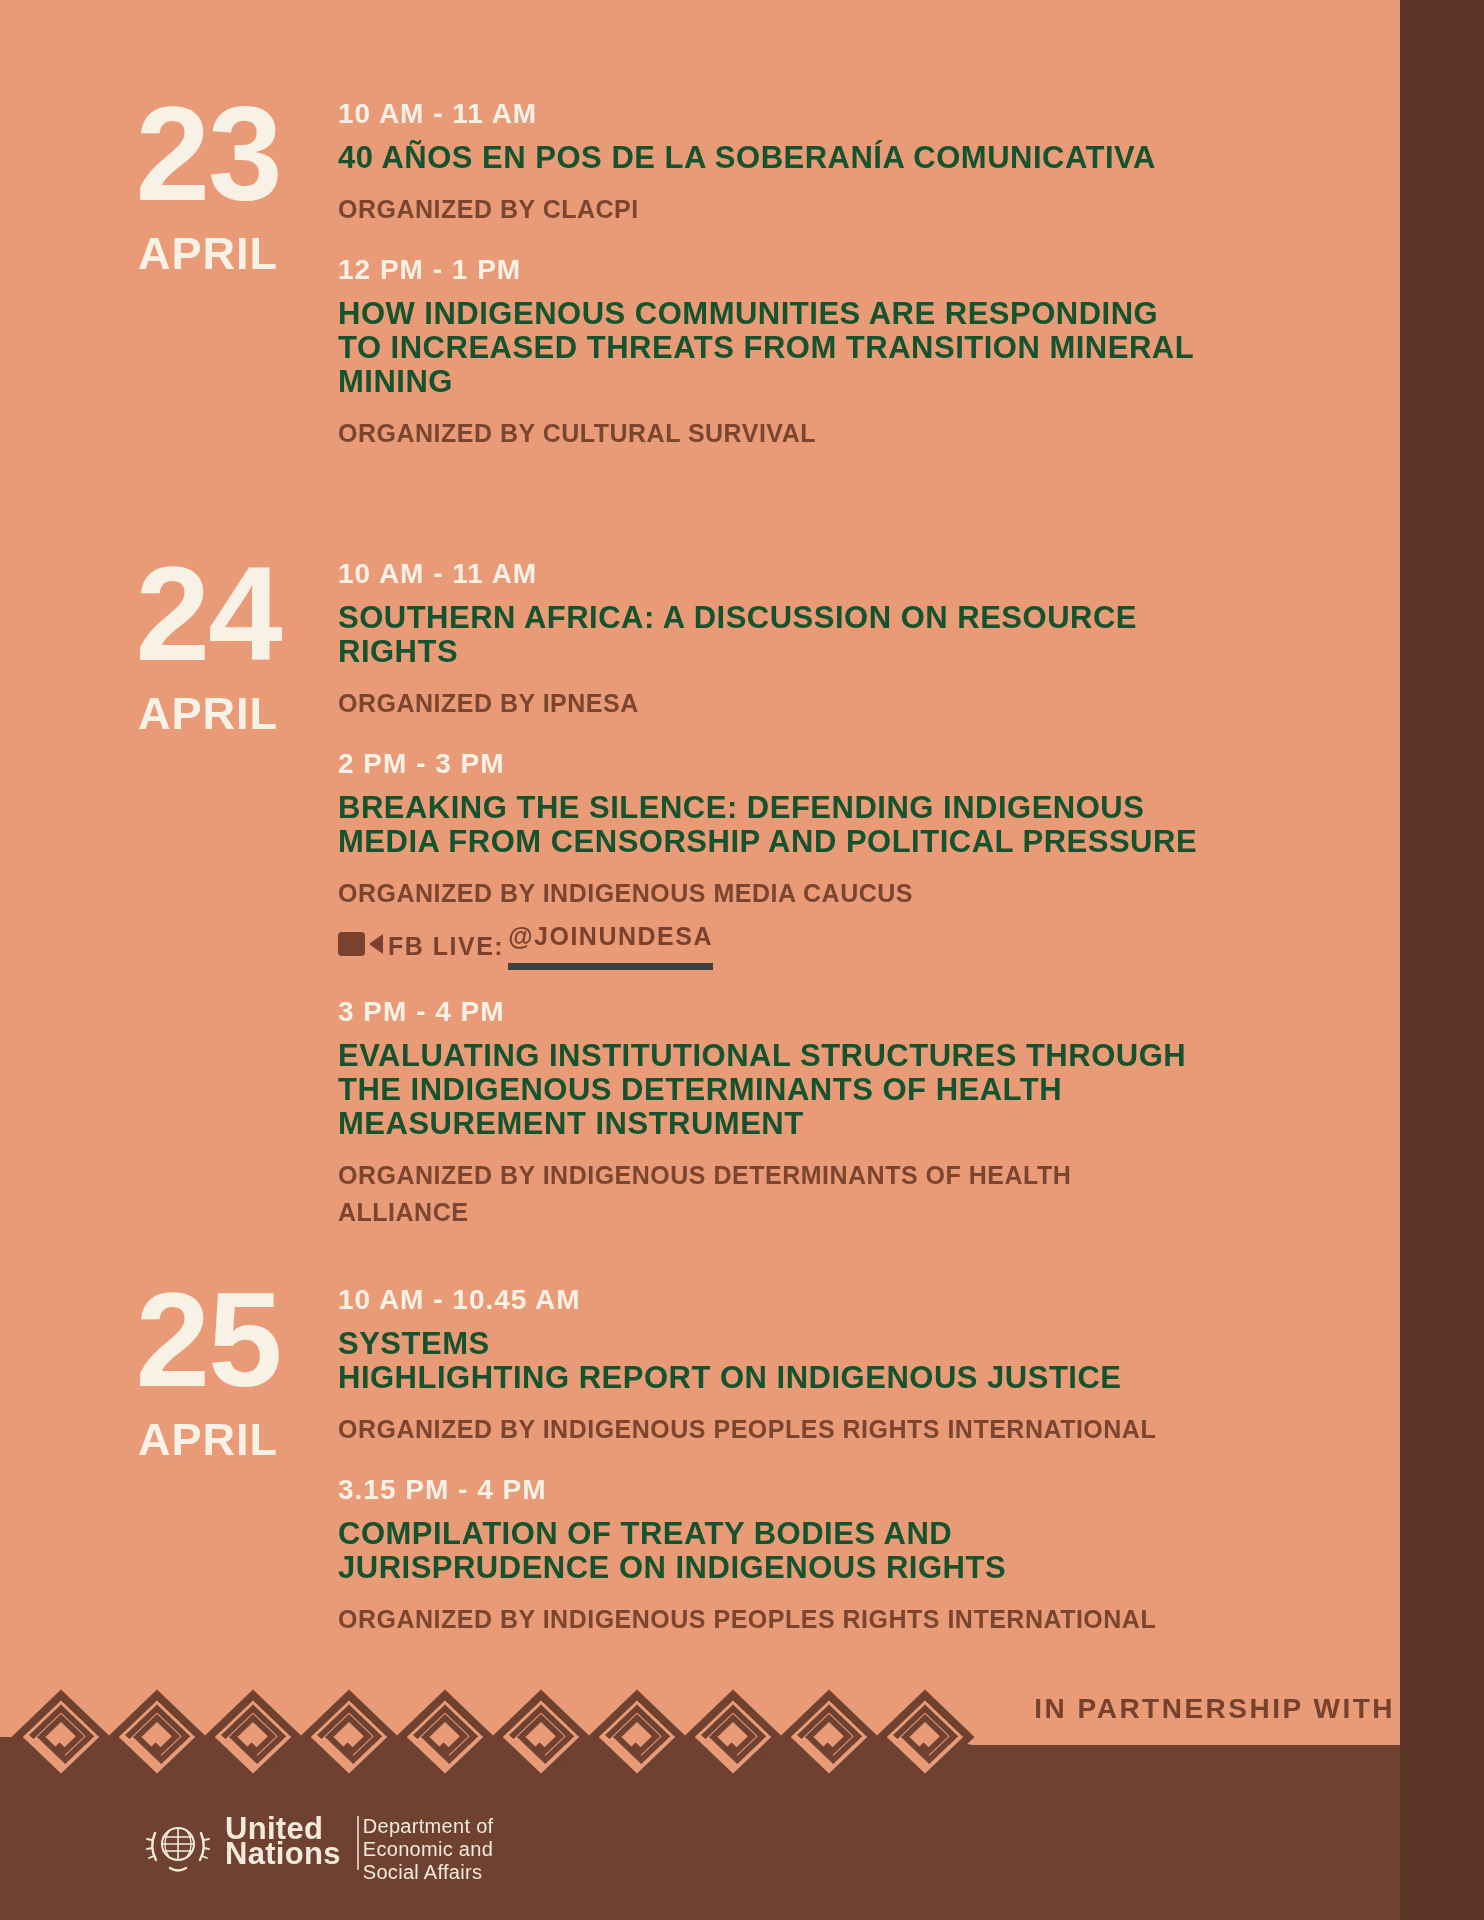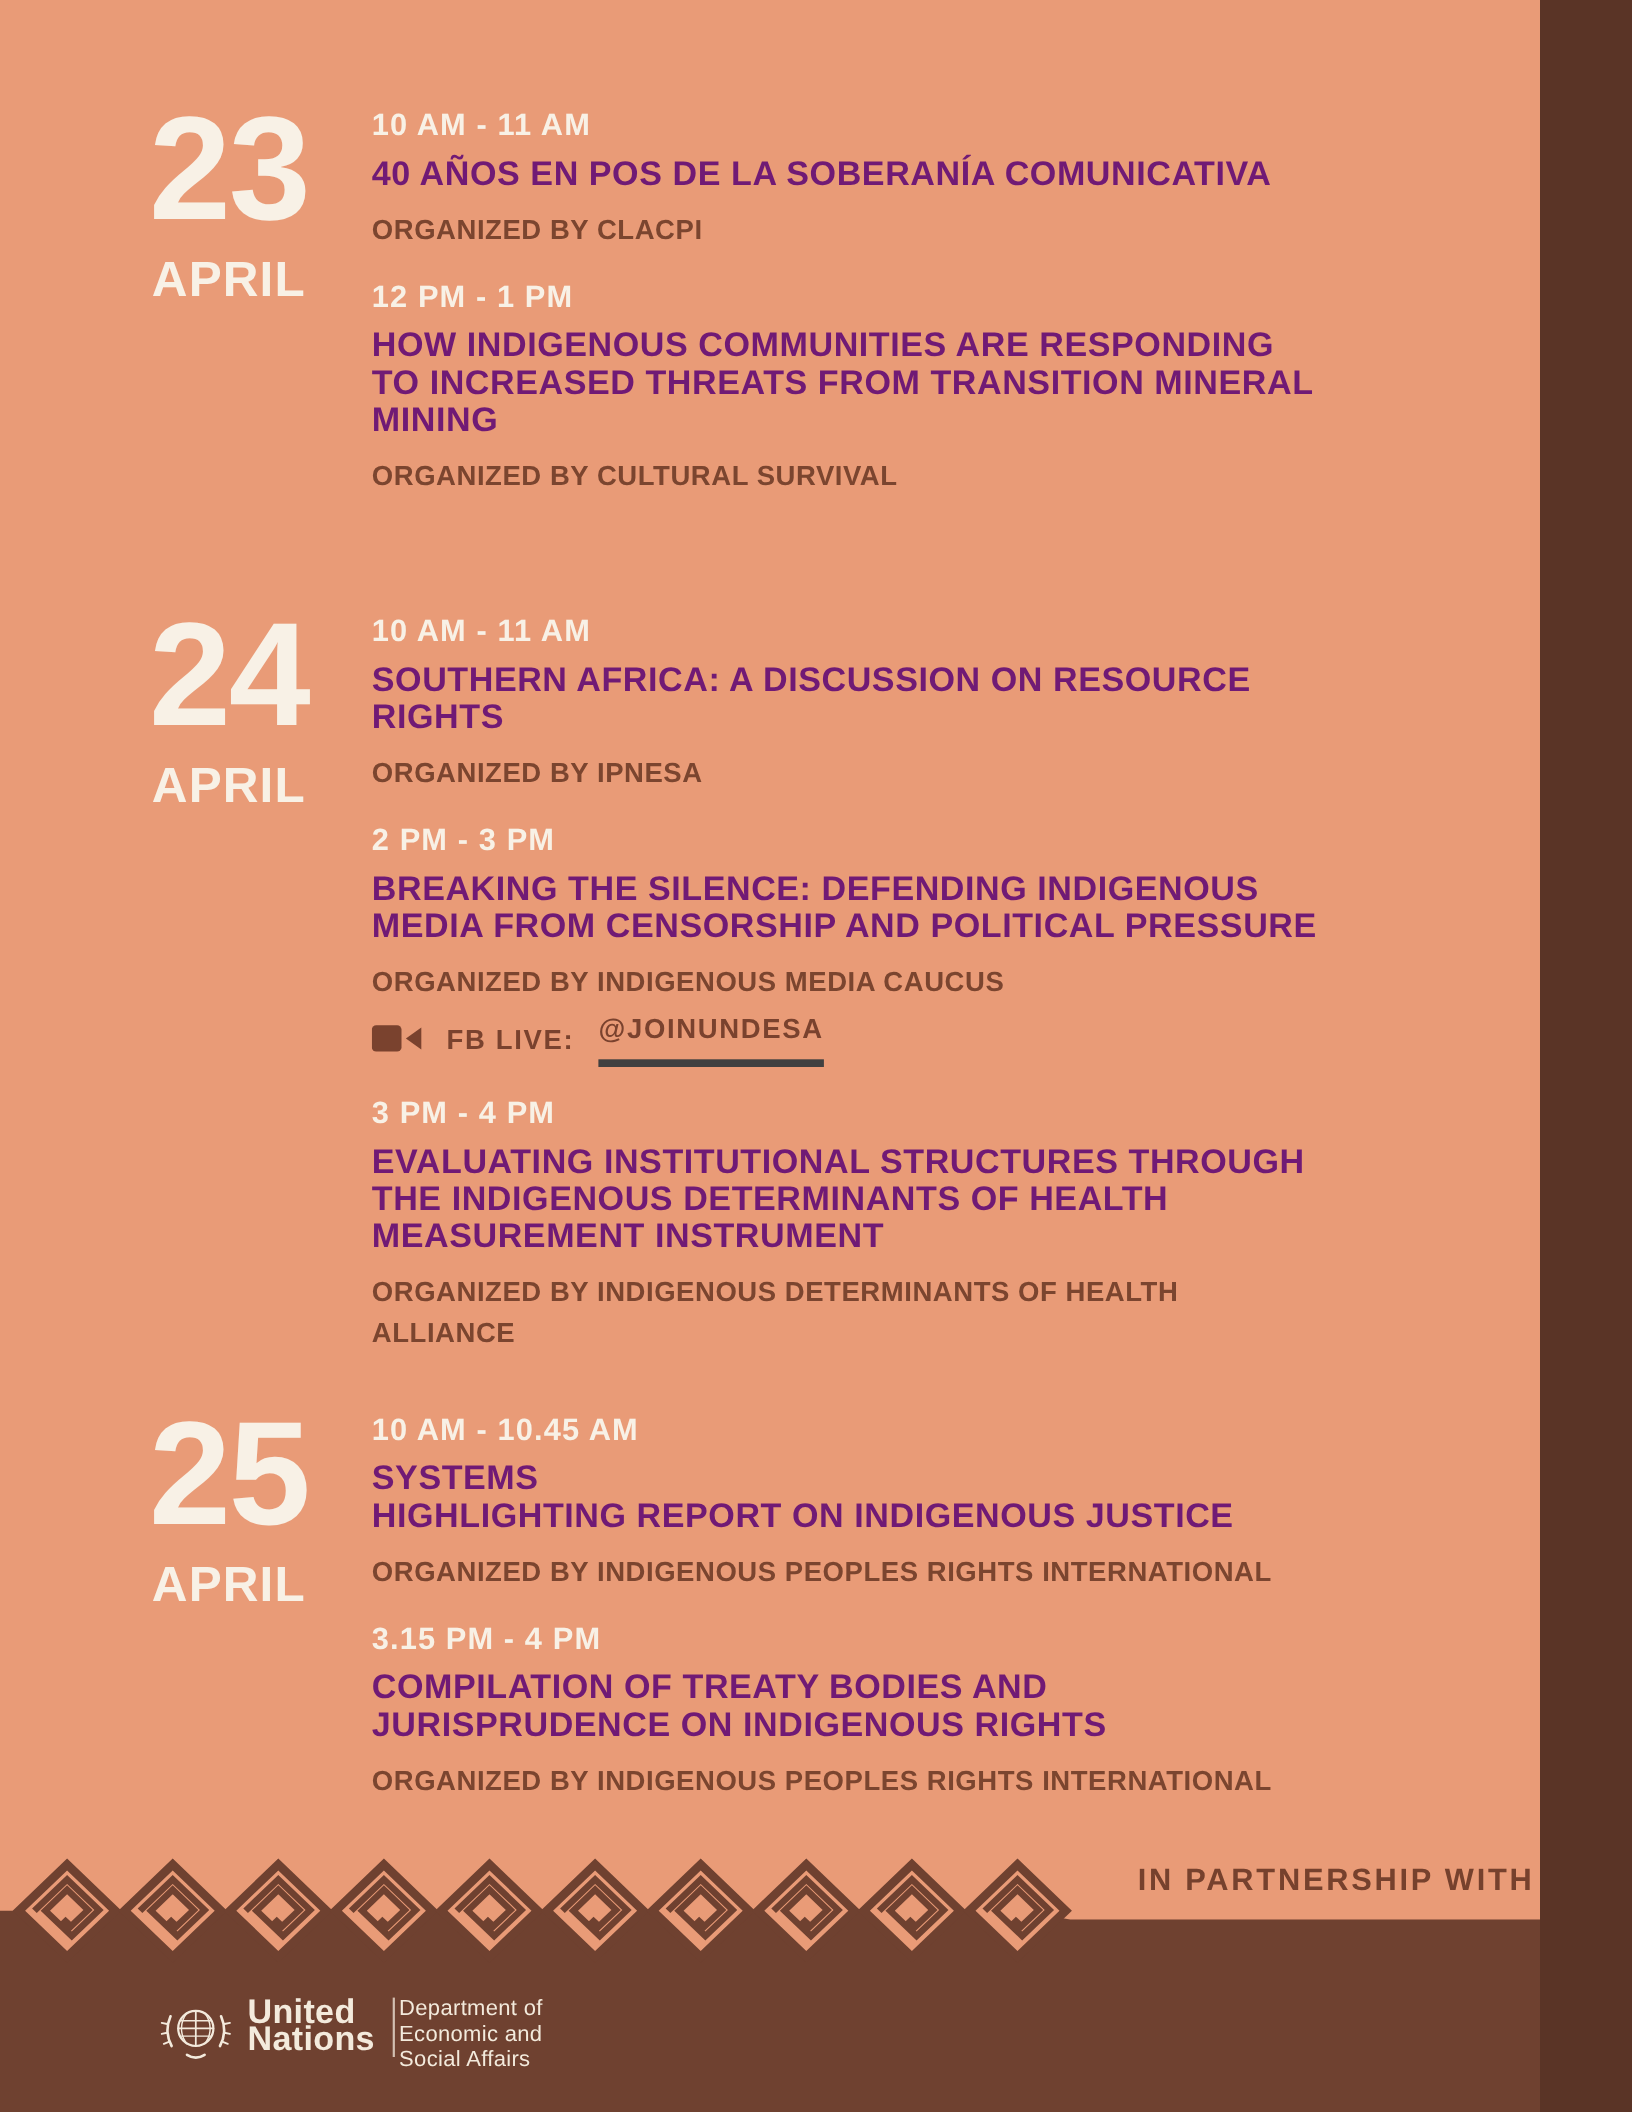--- a/index.html
+++ b/index.html
@@ -13,23 +13,23 @@
   .day-row.d0{top:100px;}
   .day-row.d1{top:560px;}
   .day-row.d2{top:1286px;}
   .date-col{position:absolute;left:100px;width:216px;text-align:center;color:#F8F1E6;}
   .date-num{font-size:134px;font-weight:700;line-height:104px;letter-spacing:-2px;margin-top:2px;}
   .date-month{font-size:45px;font-weight:700;letter-spacing:1px;margin-top:22px;}
   .events-col{margin-left:338px;width:1146px;}
   .event{margin-bottom:28px;}
   .time{font-size:28px;font-weight:800;line-height:28px;letter-spacing:1px;color:#F8F1E6;margin-bottom:13px;}
   .title{margin-bottom:16px;}
-  .title-line{font-size:31px;font-weight:800;line-height:34px;letter-spacing:.5px;color:#701a75;white-space:nowrap;}
+  .title-line{font-size:31px;font-weight:800;line-height:34px;letter-spacing:.5px;color:#14532d;white-space:nowrap;}
   .org-line{font-size:25px;font-weight:600;line-height:37px;letter-spacing:.5px;color:#7B452F;white-space:nowrap;}
-  .fb-row{margin-top:10px;display:flex;align-items:center;gap:22px;}
+  .fb-row{margin-top:10px;display:flex;align-items:center;gap:4px;}
   .fb-text{font-size:25px;font-weight:800;letter-spacing:1.5px;color:#7A422E;white-space:nowrap;}
   .fb-handle{border-bottom:7px solid #404040;padding-bottom:12px;cursor:pointer;}
   
   .footer-area{position:absolute;left:0;top:1640px;width:1484px;height:280px;}
   .band-svg{position:absolute;left:0;top:0;}
   .partnership{position:absolute;top:53px;right:89px;font-size:28px;font-weight:800;letter-spacing:2.5px;color:#76412D;}
   .un-block{position:absolute;left:146px;top:172px;display:flex;align-items:flex-start;}
   .un-name{margin-left:15px;color:#F3EADC;font-size:31px;font-weight:700;line-height:25px;padding-top:4px;letter-spacing:.3px;}
   .un-divider{width:2px;height:54px;background:#F3EADC;opacity:.75;margin:4px 0 0 16px;}
   .un-dept{margin-left:4px;color:#F3EADC;font-size:20px;font-weight:400;line-height:23px;padding-top:3px;letter-spacing:.3px;}

